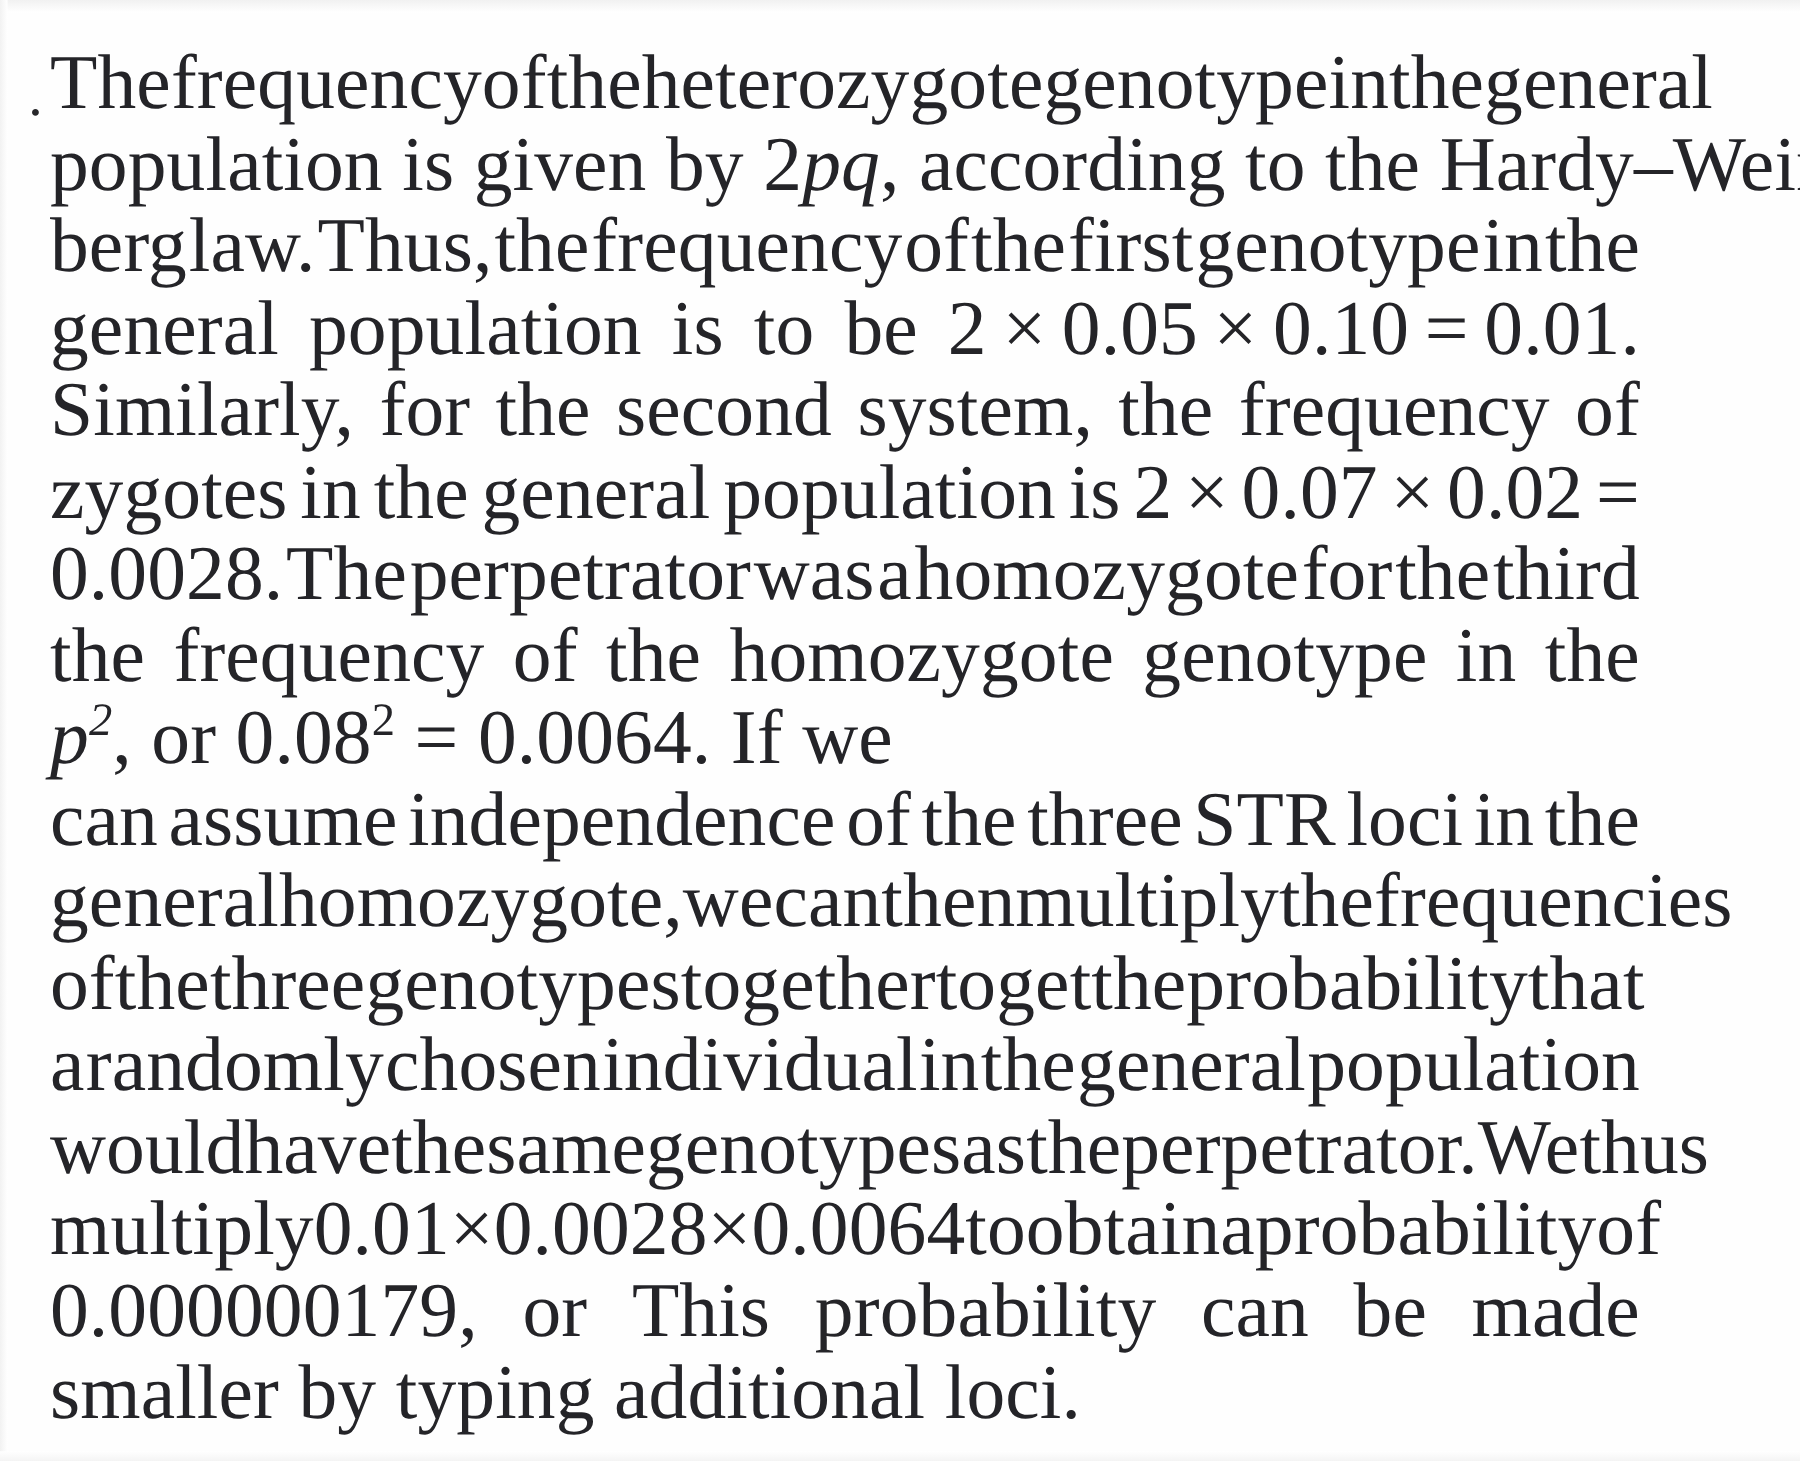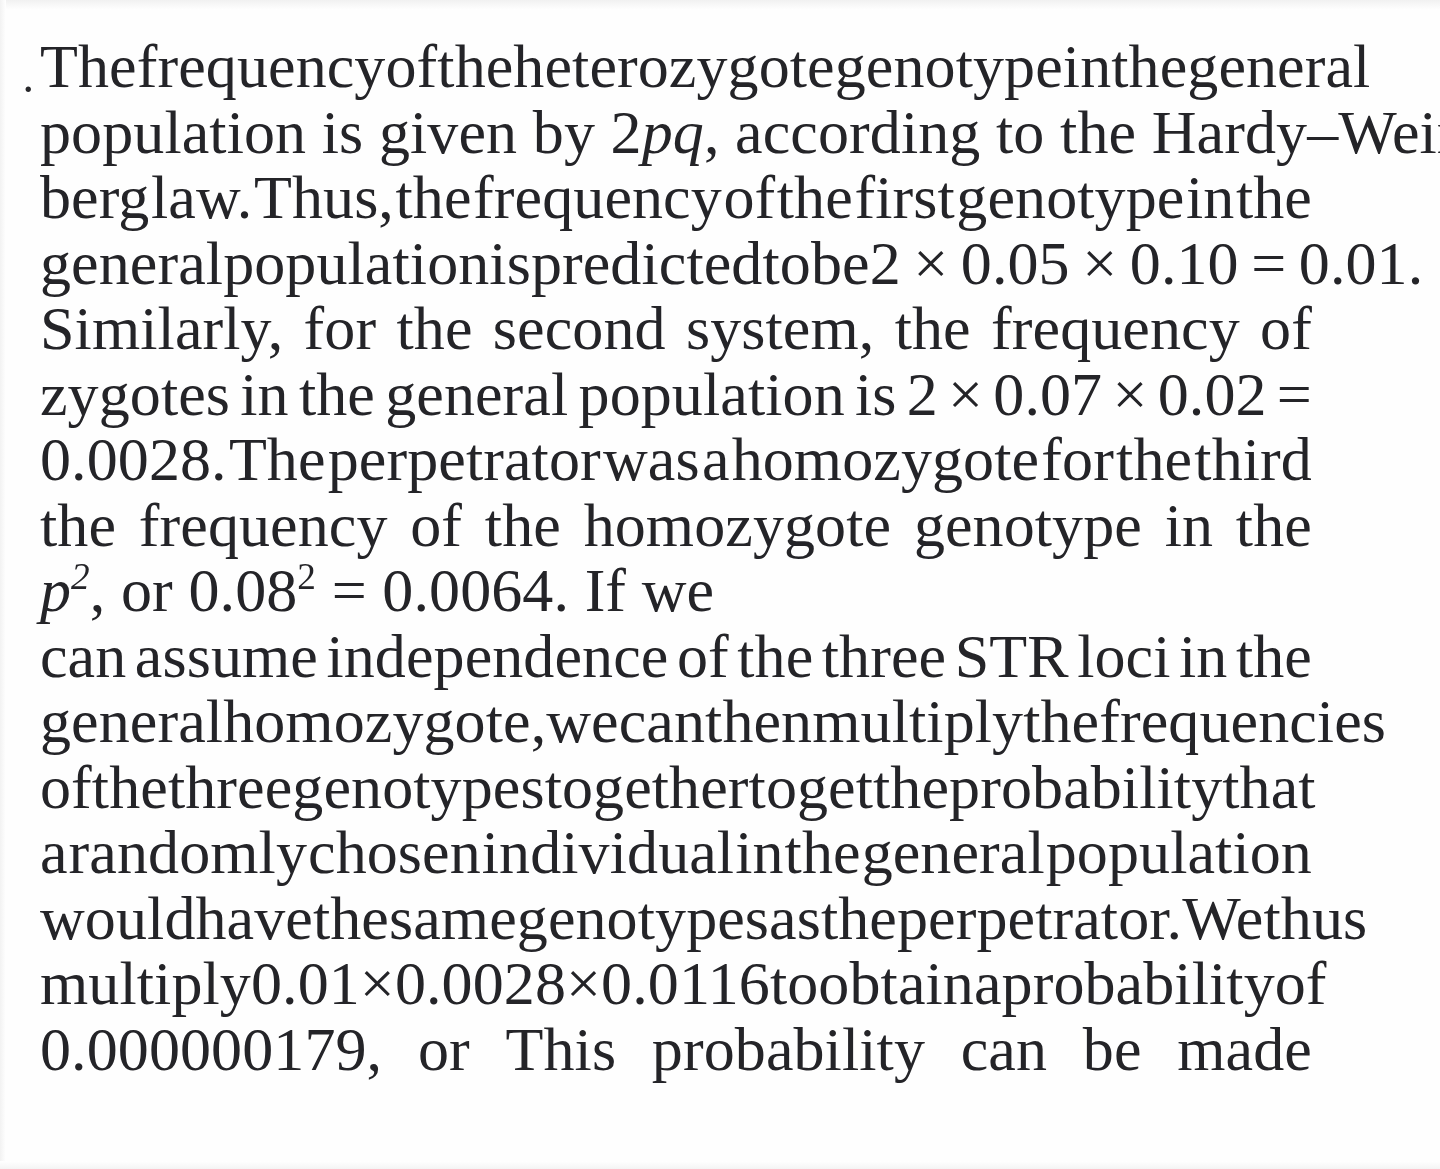--- a/index.html
+++ b/index.html
@@ -140,21 +140,20 @@
         <span class="w">the</span>
         <span class="w">first</span>
         <span class="w">genotype</span>
         <span class="w">in</span>
         <span class="w">the</span>
       </div>
     <div class="text-line justify" id="line-4">
         <span class="w">general</span>
         <span class="w">population</span>
         <span class="w">is</span>
-        <span class="w">predicted</span>
         <span class="w">to</span>
         <span class="w">be</span>
         <span class="w">2 × 0.05 × 0.10 = 0.01.</span>
       </div>
     <div class="text-line justify" id="line-5">
         <span class="w">Similarly,</span>
         <span class="w">for</span>
         <span class="w">the</span>
         <span class="w">second</span>
         <span class="w">system,</span>
@@ -257,31 +256,32 @@
         <span class="w">perpetrator.</span>
         <span class="w">We</span>
         <span class="w">thus</span>
       </div>
     <div class="text-line justify" id="line-15">
         <span class="w">multiply</span>
         <span class="w">0.01</span>
         <span class="w">×</span>
         <span class="w">0.0028</span>
         <span class="w">×</span>
-        <span class="w">0.0116</span>
+        <span class="w">0.0064</span>
         <span class="w">to</span>
         <span class="w">obtain</span>
         <span class="w">a</span>
         <span class="w">probability</span>
         <span class="w">of</span>
       </div>
     <div class="text-line justify" id="line-16">
         <span class="w">0.000000179,</span>
         <span class="w">or</span>
         <span class="w">This</span>
         <span class="w">probability</span>
         <span class="w">can</span>
         <span class="w">be</span>
         <span class="w">made</span>
       </div>
+    <div class="text-line flush" id="line-17">smaller by typing additional loci.</div>
 
   </div>
 </div>
 
 </body></html>

